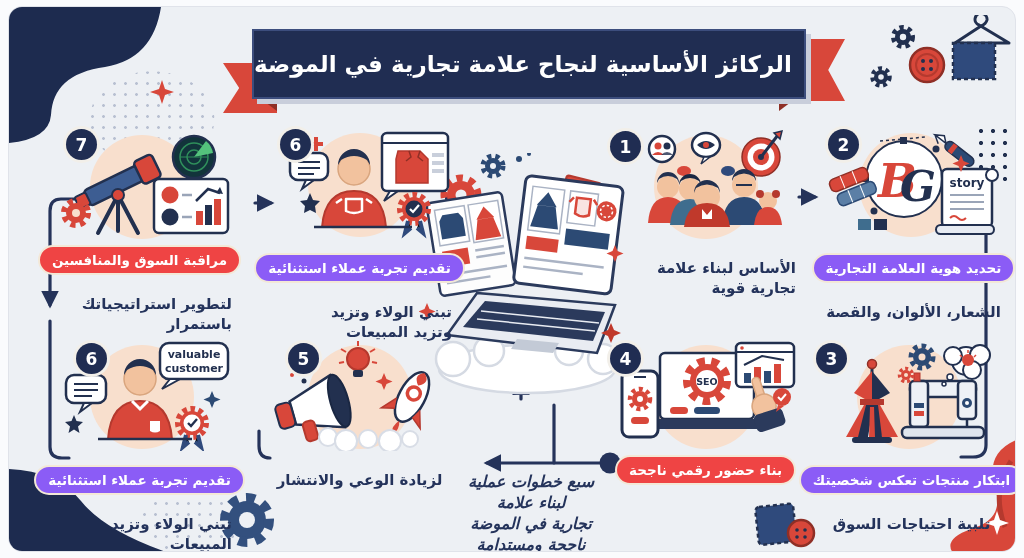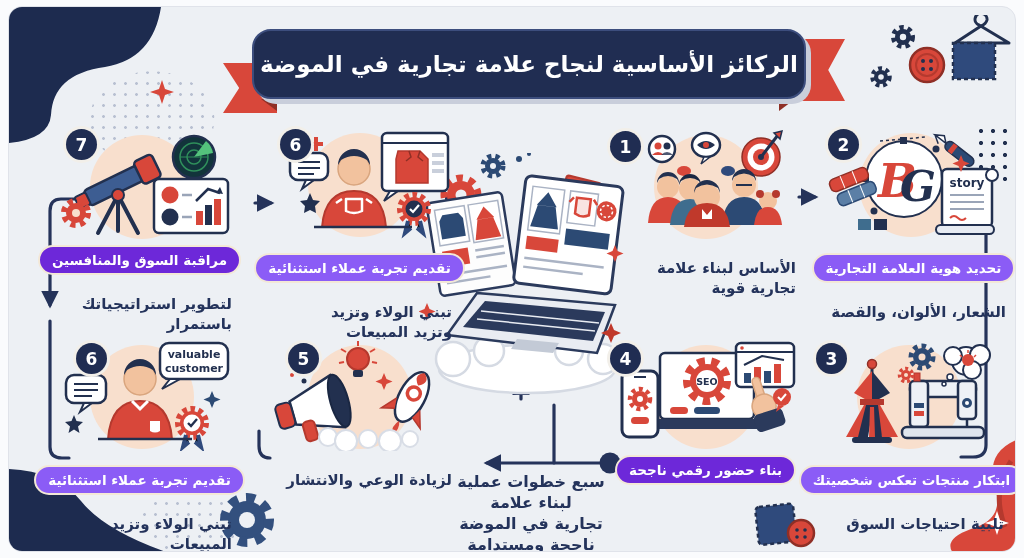--- a/index.html
+++ b/index.html
@@ -6,40 +6,40 @@
   body { width:1024px; height:558px; background:#fafbfd; font-family:"DejaVu Sans", sans-serif; overflow:hidden; position:relative; }
   .panel { position:absolute; left:8px; top:6px; width:1008px; height:546px; background:#edf0f4; border-radius:14px; border:1px solid #e0e3ea; overflow:hidden; }
 
   
   .ribbon-tail { position:absolute; background:#d8473a; z-index:1; }
   .tail-left  { left:214px; top:56px; width:54px; height:50px; clip-path:polygon(100% 0,100% 100%,0 100%,30% 50%,0 0); }
   .tail-right { left:776px; top:32px; width:60px; height:62px; clip-path:polygon(0 0,100% 0,72% 50%,100% 100%,0 100%); }
   .fold { position:absolute; z-index:1; width:0; height:0; }
   .fold-l { left:252px; top:92px; border-left:16px solid transparent; border-top:12px solid #8f2f26; }
   .fold-r { left:770px; top:92px; border-right:16px solid transparent; border-top:12px solid #8f2f26; }
-  .banner { position:absolute; left:243px; top:22px; width:554px; height:70px; background:#202d52; border:2px solid #3c4d7d; border-radius:19px; z-index:2;
-            display:flex; align-items:center; justify-content:center; box-shadow:5px 5px 0 #c9cedb; }
+  .banner { position:absolute; left:243px; top:22px; width:554px; height:70px; background:#202d52; border:2px solid #3c4d7d; border-radius:0; z-index:2;
+            display:flex; align-items:center; justify-content:flex-start; box-shadow:5px 5px 0 #c9cedb; }
   .banner h1 { color:#fff; font-size:23px; font-weight:bold; white-space:nowrap; direction:rtl; letter-spacing:0; }
 
   
   .step { position:absolute; width:205px; display:flex; flex-direction:column; align-items:center; z-index:3; }
   .iconbox { position:relative; width:195px; height:112px; }
   .badge { position:absolute; width:31px; height:31px; border-radius:50%; background:#202d52; color:#fff;
            font-size:17px; font-weight:bold; display:flex; align-items:center; justify-content:center;
            box-shadow:0 0 0 3px #f2efe9; z-index:4; }
   .pill { margin-top:4px; padding:5px 12px; border-radius:18px; border:2px solid #f3e8d7; color:#fff;
           font-size:13.5px; font-weight:bold; white-space:nowrap; direction:rtl; }
   .pill.red  { background:#8b5cf6;margin-top:14px; }
-  .pill.navy { background:#6d28d9; }
+  .pill.navy { background:#ef4444; }
   .desc { margin-top:19px; width:100%; padding:0 10px; color:#24335b; font-size:15px; font-weight:bold;
           direction:rtl; text-align:right; white-space:pre-line; line-height:1.35; }
-  .desc.c { text-align:right; }
+  .desc.c { text-align:center; }
 
   .center-text { position:absolute; left:426px; top:464px; width:192px; z-index:3; color:#24335b;
-                 font-size:16px; font-weight:bold; text-align:center; direction:rtl; white-space:pre-line; line-height:1.32; }
+                 font-size:16px; font-weight:bold; text-align:center; direction:rtl; white-space:pre-line; line-height:1.32;font-style:italic; }
 
   
   .dots { position:absolute; background-image:radial-gradient(#8d99b5 1.3px, transparent 1.5px); background-size:11px 11px; opacity:.55; z-index:0; }
   .dots-grid { position:absolute; background-image:radial-gradient(#22304f 2px, transparent 2.2px); background-size:12px 12px; z-index:1; }
   svg.abs { position:absolute; z-index:2; }
   svg.deco { z-index:1; }
   #wires { position:absolute; left:0; top:0; z-index:2; pointer-events:none; }
 </style>
 </head>
 <body>

